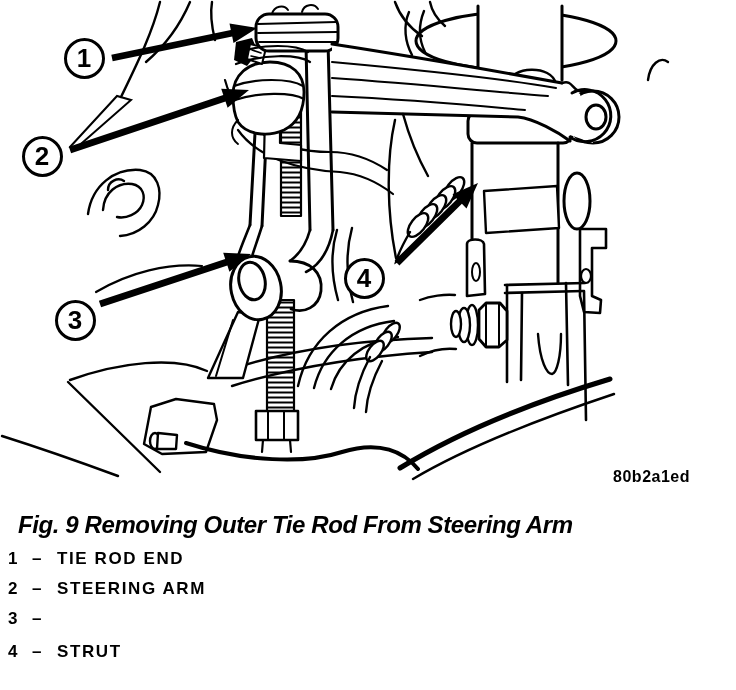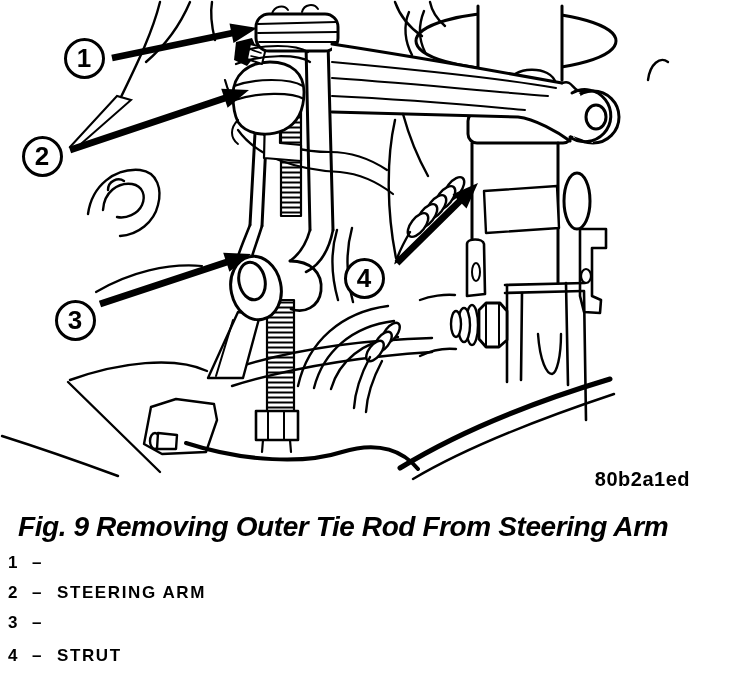--- a/index.html
+++ b/index.html
@@ -15,27 +15,27 @@
   .figure svg{position:absolute;left:0;top:0;}
   .callout{
     position:absolute;width:41px;height:41px;box-sizing:border-box;
     border:3.5px solid #000;border-radius:50%;
     background:#fff;
     display:flex;align-items:center;justify-content:center;
     font-size:26px;font-weight:700;line-height:1;
   }
   .figure-code{
     position:absolute;top:468px;right:46px;
-    font-size:20px;font-weight:700;letter-spacing:0.5px;
+    font-size:16px;font-weight:700;letter-spacing:0.5px;
     font-family:"Liberation Sans","DejaVu Sans",sans-serif;
     margin-left:13px;
   }
   .caption{
     margin:16px 8px 8px 18px;
-    font-style:italic;font-weight:700;font-size:28px;line-height:1;
+    font-style:italic;font-weight:700;font-size:24px;line-height:1;
     letter-spacing:-0.4px;white-space:nowrap;
   }
   .legend{margin-top:12px;}
   .legend-row{
     display:flex;align-items:flex-start;
     padding-left:8px;margin-top:10px;
     font-size:17px;font-weight:700;letter-spacing:1.6px;line-height:20px;
   }
   .legend-row.first{margin-top:0;}
   .legend-row.gap{margin-top:13px;}
@@ -218,20 +218,21 @@
 
     <div class="figure-code">80b2a1ed</div>
   </div>
 
   <div class="caption">Fig. 9 Removing Outer Tie Rod From Steering Arm</div>
 
   <div class="legend">
     <div class="legend-row first">
       <span class="legend-num">1</span>
       <span class="legend-dash">–</span>
+      <span class="legend-label">TIE ROD END</span>
     </div>
     <div class="legend-row">
       <span class="legend-num">2</span>
       <span class="legend-dash">–</span>
       <span class="legend-label">STEERING ARM</span>
     </div>
     <div class="legend-row">
       <span class="legend-num">3</span>
       <span class="legend-dash">–</span>
     </div>

